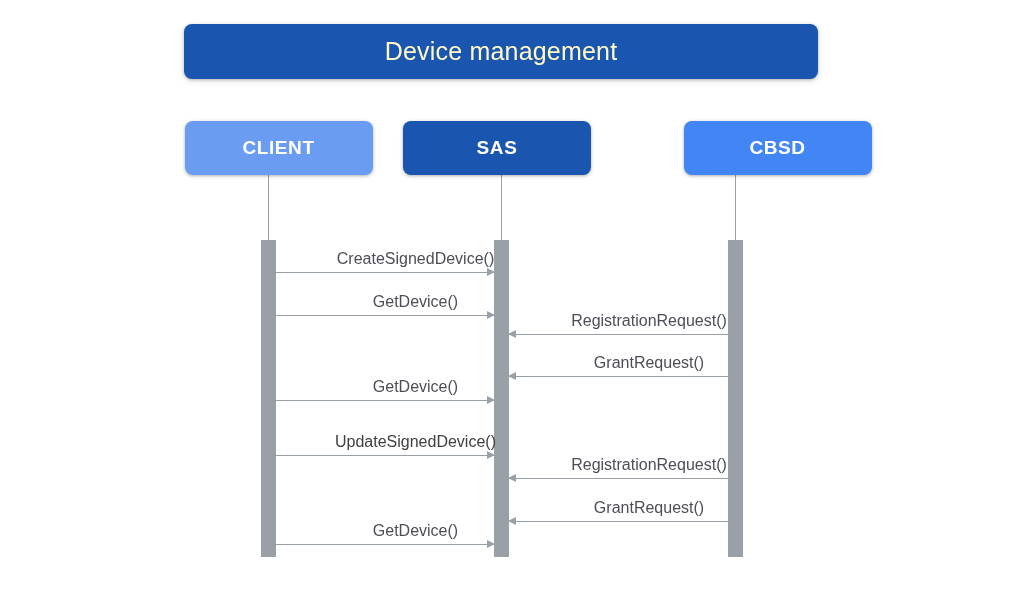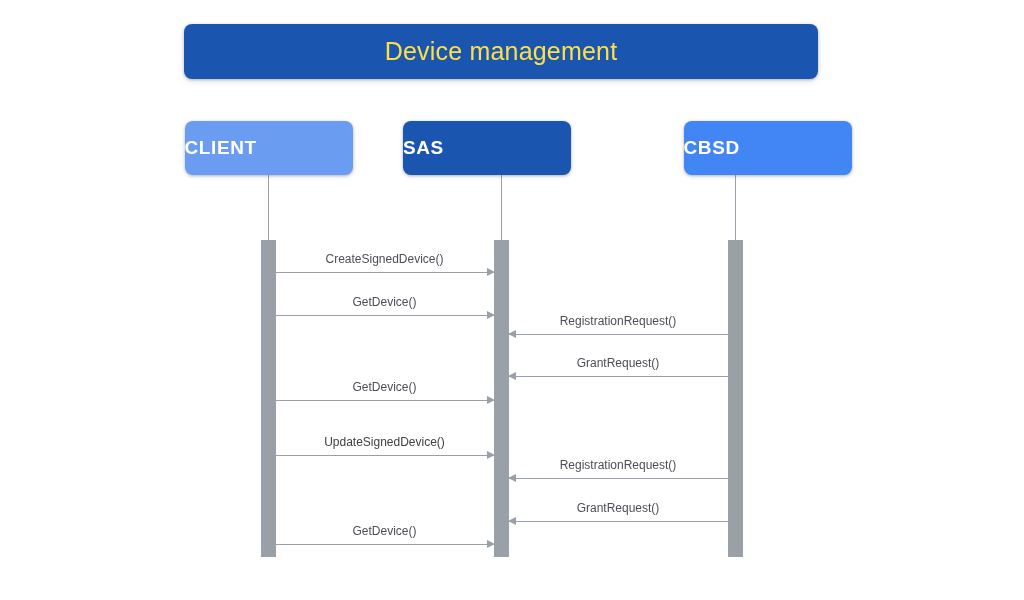--- a/index.html
+++ b/index.html
@@ -27,36 +27,37 @@
     top: 24px;
     width: 634px;
     height: 55px;
     border-radius: 8px;
     display: flex;
     align-items: center;
     justify-content: center;
     box-shadow: 0 1px 3px rgba(60,64,67,0.30), 0 2px 6px rgba(60,64,67,0.15);
   }
   .title-bar-text {
-    color: #fde047;
+    color: #fef9c3;
     font-size: 25px;
     font-weight: 400;
     letter-spacing: 0.2px;
     white-space: nowrap;
   }
 
   
   .participant {
     position: absolute;
     top: 121px;
-    width: 168px;
+    width: 188px;
     height: 54px;
     border-radius: 8px;
     display: flex;
     align-items: center;
+    justify-content: center;
     box-shadow: 0 1px 3px rgba(60,64,67,0.30), 0 1px 4px rgba(60,64,67,0.15);
   }
   .participant-label {
     color: #ffffff;
     font-size: 19px;
     font-weight: 700;
     letter-spacing: 0.6px;
     white-space: nowrap;
   }
 
@@ -84,23 +85,24 @@
     height: 1px;
     width: 100%;
     background: #9aa0a8;
   }
   .message-label {
     position: absolute;
     bottom: 6px;
     width: 100%;
     text-align: center;
     color: #4d4d57;
-    font-size: 12px;
+    font-size: 16px;
     white-space: nowrap;
     line-height: 16px;
+    margin-left: 31px;
   }
   .arrowhead {
     position: absolute;
     top: -4px;
     width: 0;
     height: 0;
     border-top: 4px solid transparent;
     border-bottom: 4px solid transparent;
   }
   .arrowhead.right {

